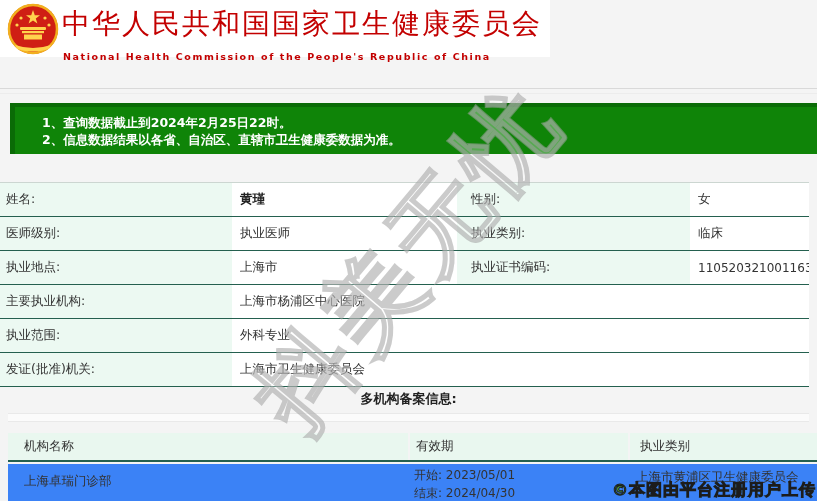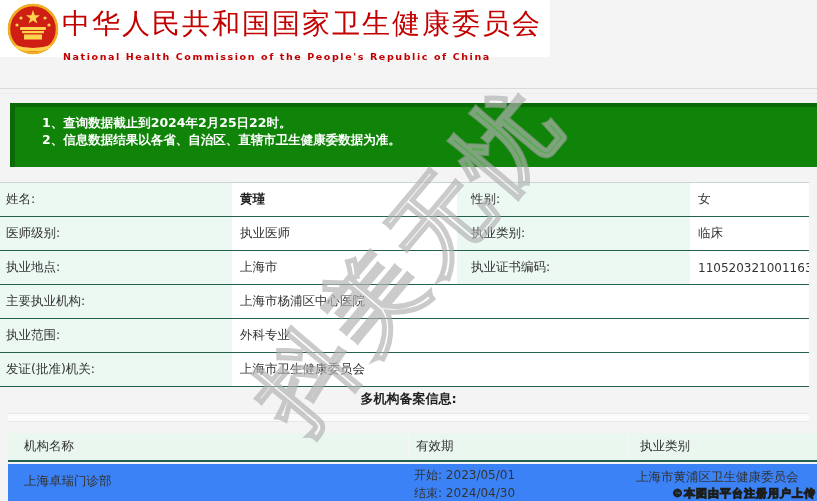--- a/index.html
+++ b/index.html
@@ -9,21 +9,21 @@
 
   
   .header-band { position:absolute; left:0; top:0; width:550px; height:57px; background:#ffffff; }
   .emblem { position:absolute; left:7px; top:3px; width:52px; height:52px; }
   .title-cn { position:absolute; left:62px; top:5px; font-size:28px; font-weight:normal; color:#c30000; letter-spacing:2px; white-space:nowrap; }
   .title-en { position:absolute; left:63px; top:43px; font-size:9.5px; font-weight:bold; color:#c30000; letter-spacing:1.6px; white-space:nowrap;margin-top:8px; }
   .header-rule-1 { position:absolute; left:0; top:88px; width:817px; height:1px; background:#d9d9d9; }
   .header-rule-2 { position:absolute; left:0; top:93px; width:817px; height:1px; background:#ececec; }
 
   
-  .notice { position:absolute; left:10px; top:103px; width:807px; height:64px;
+  .notice { position:absolute; left:10px; top:103px; width:807px; height:51px;
             background:#0f8408; border-top:4px solid #0a6b06; border-left:5px solid #0a6b06;
             padding:7px 0 0 27px; }
   .notice-line { color:#ffffff; font-size:12.5px; font-weight:600; line-height:17px; white-space:nowrap; }
 
   
   .info-table { position:absolute; left:0; top:182px; width:809px; border-top:1px solid #ccd6d1; }
   .irow { display:grid; grid-template-columns:232px 225px 233px 1fr; height:34px; border-bottom:1px solid #24604f; background:#ffffff; }
   .cell { display:flex; align-items:center; font-size:12.5px; color:#333333; overflow:hidden; white-space:nowrap; }
   .lbl  { background:#ecf9f2; padding-left:6px; }
   .lbl2 { background:#ecf9f2; padding-left:14px; }
@@ -43,21 +43,21 @@
   .org-cell.c1 { padding-left:16px; line-height:34px; }
   .org-cell.c2 { padding:2px 0 0 6px; font-size:12px; line-height:18px; }
   .org-cell.c3 { padding:5px 0 0 10px; }
 
   
   .wm-diagonal { position:absolute; left:60px; top:195px; width:700px; text-align:center;
                  transform:rotate(-50deg); transform-origin:center;
                  font-size:95px; font-weight:bold; letter-spacing:8px; white-space:nowrap;
                  color:rgba(255,255,255,0.30); -webkit-text-stroke:2px rgba(160,160,160,0.55);
                  pointer-events:none; z-index:5; }
-  .wm-copyright { position:absolute; right:1px; bottom:0px; font-size:11px; font-weight:bold;
+  .wm-copyright { position:absolute; right:1px; bottom:0px; font-size:16px; font-weight:bold;
                   color:#55b838; -webkit-text-stroke:1px #1c1c1c; letter-spacing:1px; z-index:6; white-space:nowrap;margin-top:25px; }
 </style>
 </head>
 <body>
 
 <div class="page">
 
   <div class="header-band">
     <svg class="emblem" viewBox="0 0 52 52">
       <circle cx="26" cy="26" r="25" fill="#cf1f14"></circle>

